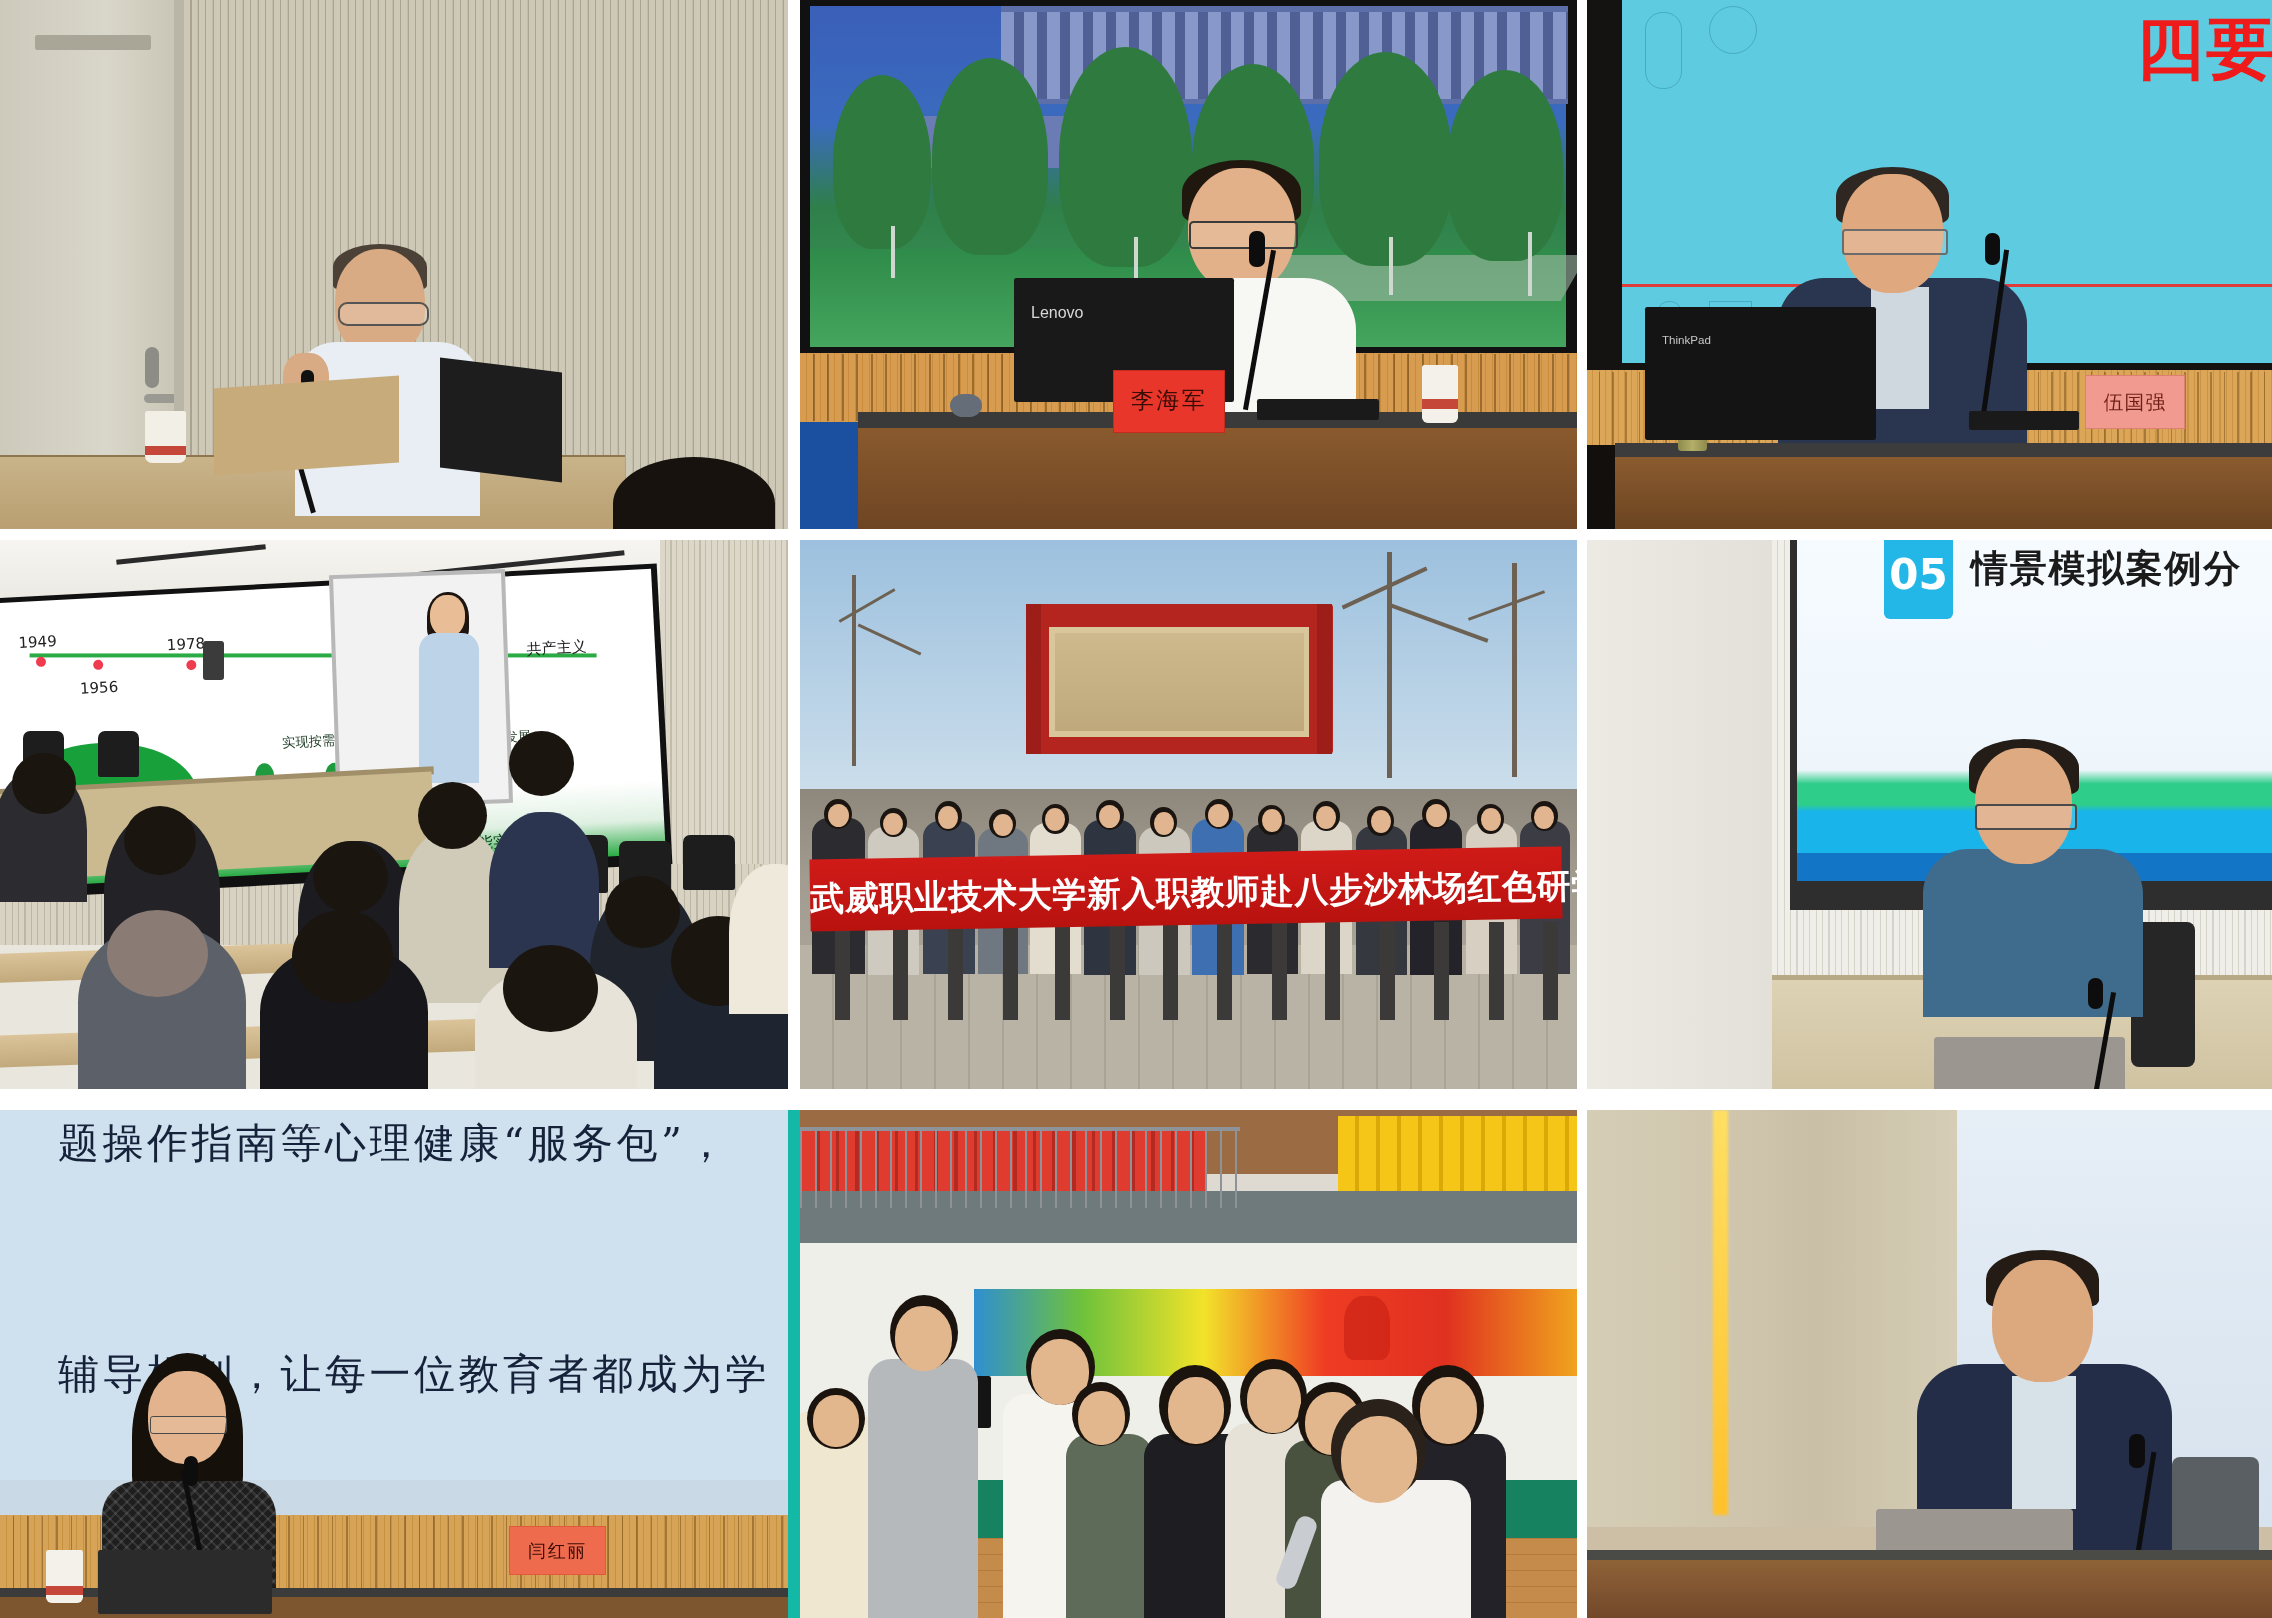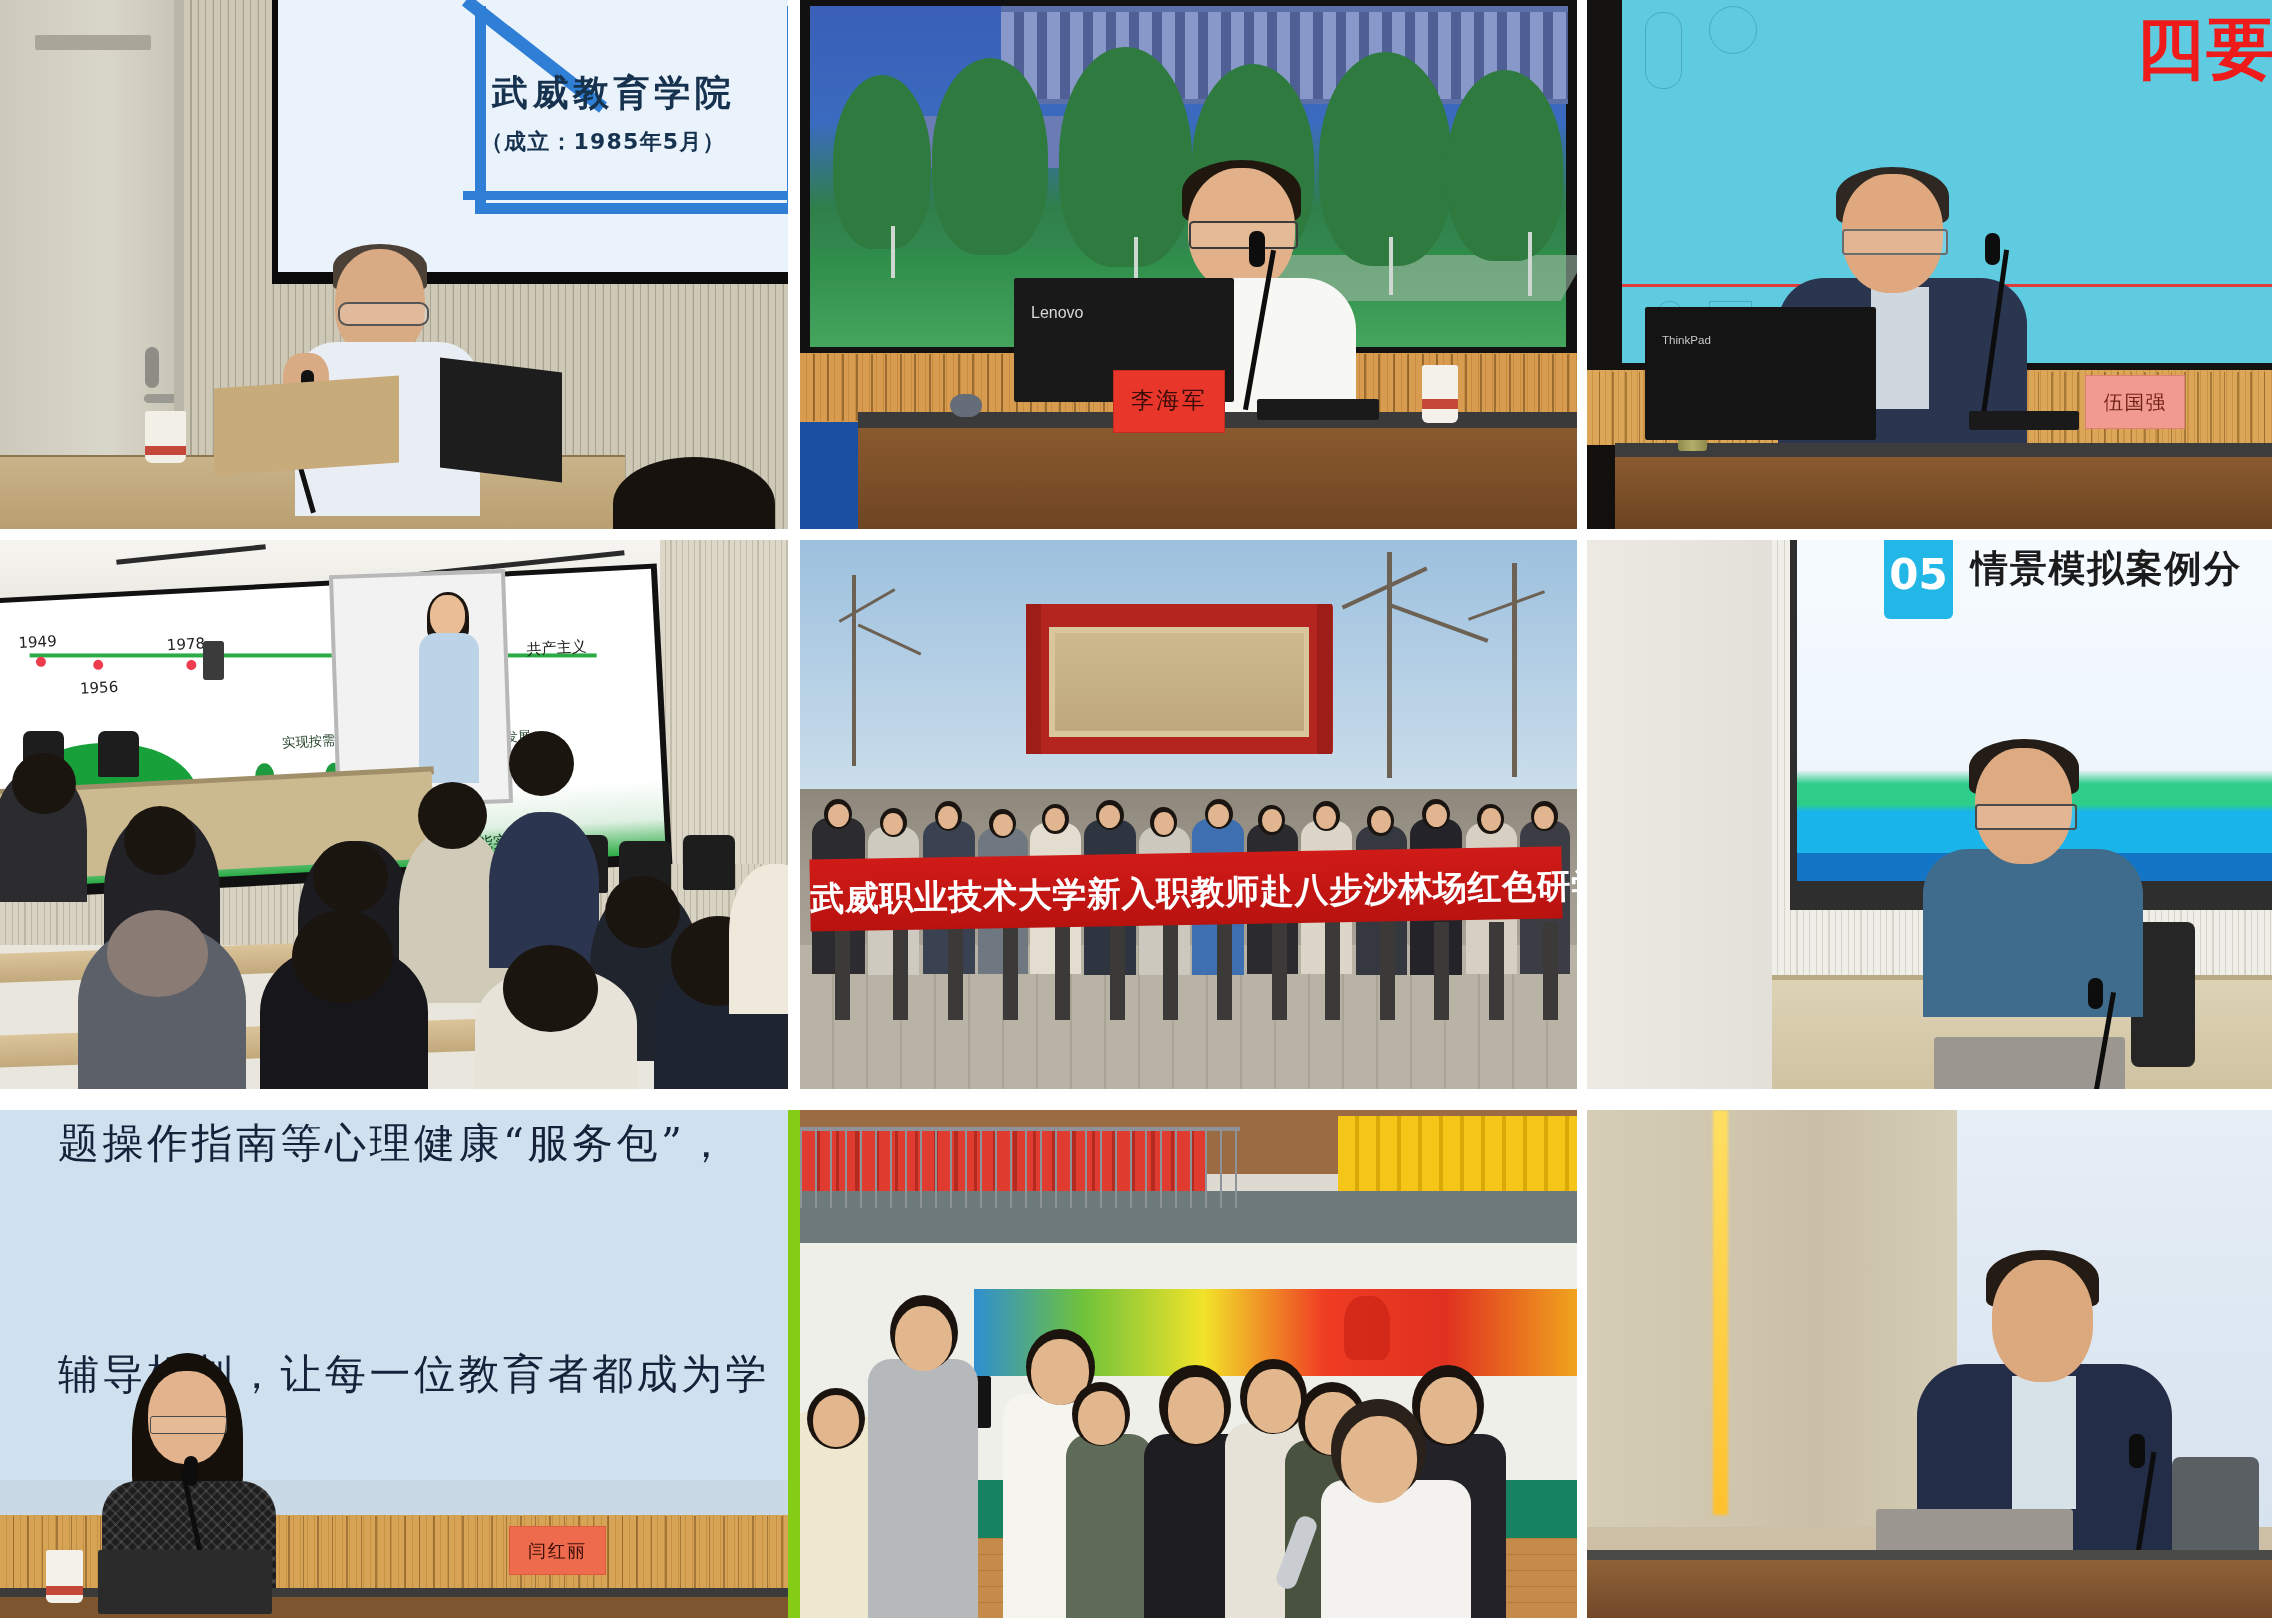--- a/index.html
+++ b/index.html
@@ -173,21 +173,21 @@
   .r2c3 .head{position:absolute;left:64px;top:0;width:97px;height:116px;background:#ddaa82;border-radius:46%;}
   .r2c3 .hair{position:absolute;left:58px;top:-9.3px;width:110px;height:57px;background:#241d17;border-radius:50% 50% 16% 16%;}
   .r2c3 .glasses{position:absolute;left:64px;top:56px;width:98px;height:22px;border:2.3px solid #4a4a4a;border-radius:3.5px;background:rgba(255,255,255,.15);}
   .r2c3 .polo{position:absolute;left:11.6px;top:101px;width:220px;height:168px;background:#3f6c8d;border-radius:45px 45px 0 0;}
   .r2c3 .laptop{position:absolute;left:23px;top:289px;width:191px;height:133px;background:#9b9790;border-radius:3.5px;}
   .r2c3 .micstand{position:absolute;left:185px;top:243px;width:4.6px;height:174px;background:#0d0d0d;transform:rotate(10deg);}
   .r2c3 .micHead{position:absolute;left:177px;top:230px;width:15px;height:31px;background:#0d0d0d;border-radius:7px;}
   .r2c3 .chair{position:absolute;left:220px;top:174px;width:64px;height:145px;background:#262626;border-radius:8px;}
 
   
-  .r3c1{left:0;top:1110px;width:927px;height:508px;background:#84cc16;}
+  .r3c1{left:0;top:1110px;width:927px;height:508px;background:#14b8a6;}
   .r3c1 .slide{position:absolute;left:0;top:0;width:788px;height:382px;background:#cfe1ee;}
   .r3c1 .line{position:absolute;left:58px;font-size:41px;color:#16213a;letter-spacing:3.5px;white-space:nowrap;font-family:"DejaVu Serif",serif;}
   .r3c1 .wall{position:absolute;left:0;top:370px;width:788px;height:41px;background:#c9d9e6;}
   .r3c1 .wood{position:absolute;left:0;top:405px;width:788px;height:75px;
      background:repeating-linear-gradient(90deg,#d7a457 0 5.8px,#c5923f 5.8px 7px);}
   .r3c1 .woodDots{position:absolute;left:0;top:406px;width:788px;height:73px;
      background:repeating-linear-gradient(90deg,transparent 0 12.7px,rgba(90,55,12,.42) 12.7px 14.5px);}
   .r3c1 .deskTop{position:absolute;left:0;top:478px;width:788px;height:10.4px;background:#3b3b3b;}
   .r3c1 .deskFront{position:absolute;left:0;top:487px;width:788px;height:21px;background:#7d5630;}
   .r3c1 .person{position:absolute;left:87px;top:249px;width:208px;height:231px;}
@@ -255,29 +255,20 @@
 <div class="collage">
 
   <div class="cell r1c1">
     <div class="door"></div>
     <div class="wallpush"></div>
     <div class="handle"></div>
     <div class="handle2"></div>
     <div class="doorframe"></div>
     <div class="slatwall"></div>
 
-    <div class="proj">
-      <div class="projinner">
-        <div class="house"></div>
-        <div class="roofL"></div>
-        <div class="hbase"></div>
-        <div class="ptitle screen-text">武威教育学院</div>
-        <div class="psub screen-text">（成立：1985年5月）</div>
-      </div>
-    </div>
 
     <div class="deskedge"></div>
     <div class="desk"></div>
 
     <div class="person">
       <div class="hair"></div>
       <div class="head"></div>
       <div class="glasses"></div>
       <div class="body"></div>
       <div class="hand"></div>

